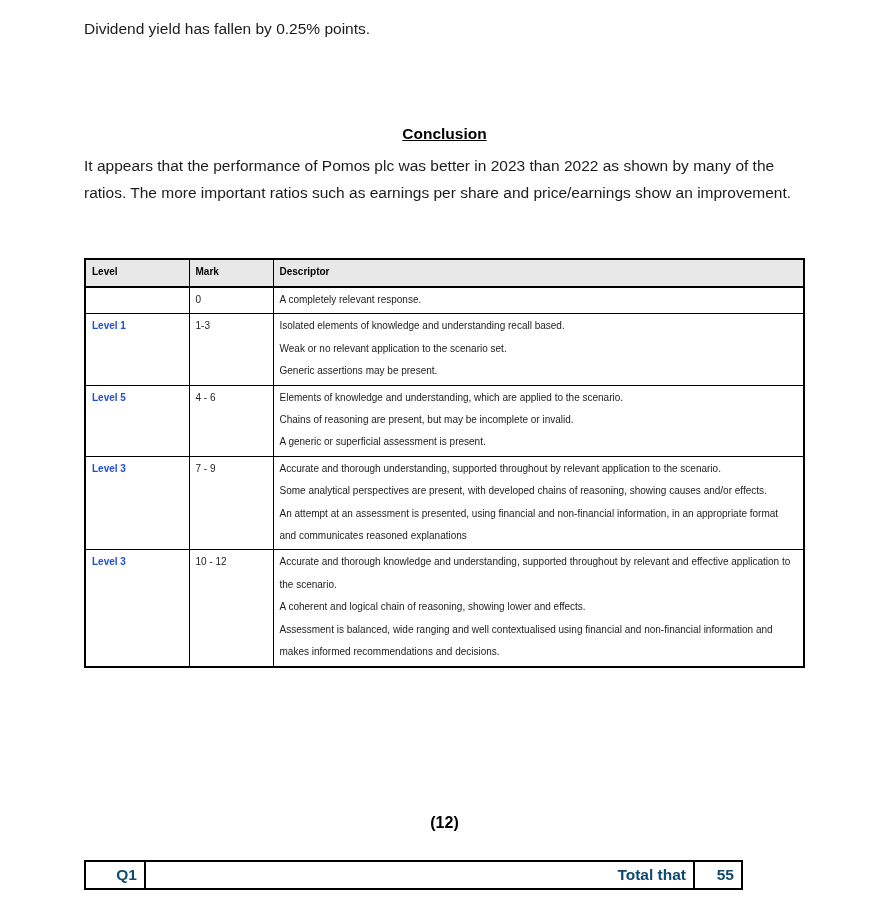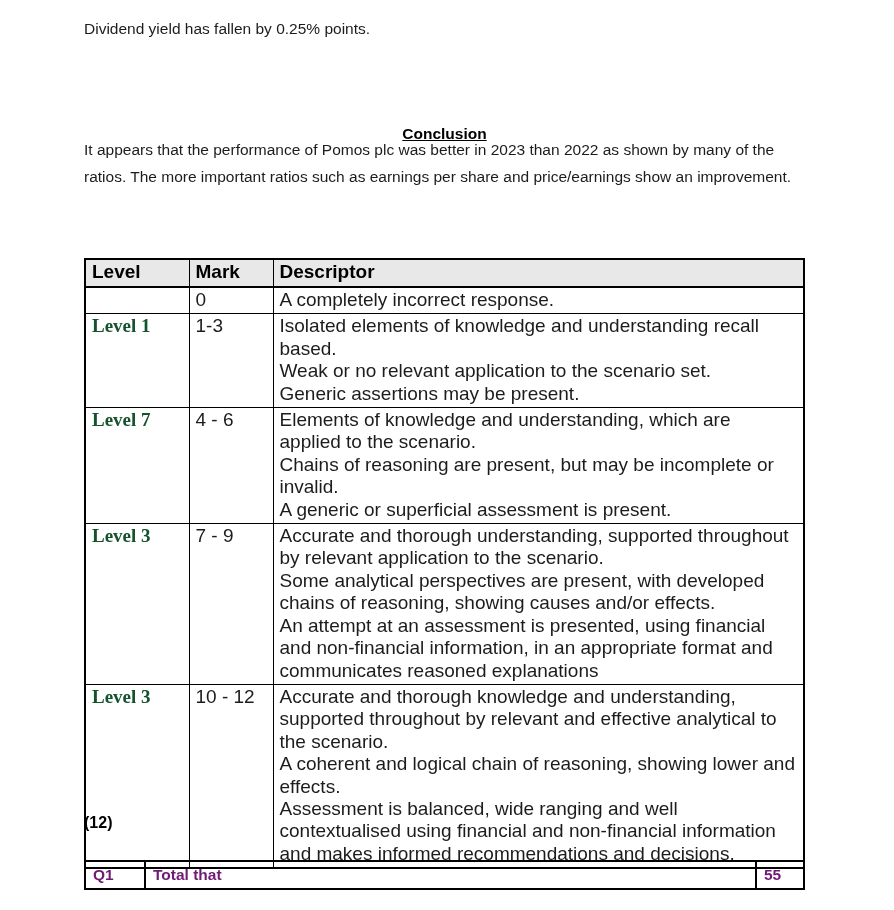--- a/index.html
+++ b/index.html
@@ -19,50 +19,51 @@
   .content-block{position:absolute;left:84px;width:721px;}
   .body-text{
     font-size:15.5px;line-height:27px;margin:0;
     white-space:pre-wrap;
   }
   .intro{top:15px;}
   .conclusion-heading{
     top:125px;font-size:15.5px;font-weight:bold;color:#000;
     text-decoration:underline;margin:0;text-align:center;
   }
-  .conclusion-body{top:136px;}
+  .conclusion-body{top:152px;}
   table{border-collapse:collapse;table-layout:fixed;}
   .mark-scheme{
     top:258px;width:721px;
-    font-size:19px;line-height:22.4px;
+    font-size:10px;line-height:22.4px;
     border:2px solid var(--border,#000);
   }
   .mark-scheme th,.mark-scheme td{
     border:1px solid var(--border,#000);
     vertical-align:top;text-align:left;
     padding:1px 6px 2px 6px;
   }
   .mark-scheme th{
     background:var(--header_bg,#e8e8e8);
     font-weight:bold;color:#000;
     height:23px;vertical-align:middle;
     border-bottom:2px solid var(--border,#000);
   }
   .col-level{width:104px;}
   .col-mark{width:84px;}
-  .level-cell{font-weight:bold;color:#14532d;font-family:Liberation Serif, serif;}
+  .level-cell{font-weight:bold;color:#1d4ed8;}
   .desc-line{margin:0;}
   .q-marks{
-    top:814px;text-align:left;
+    top:814px;text-align:center;
     font-size:16px;font-weight:bold;color:#000;
   }
   .total-table{
-    top:860px;width:721px;
-    font-size:15.5px;font-weight:bold;color:#701a75;
+    top:860px;width:659px;
+    font-size:15.5px;font-weight:bold;color:#0c4a6e;
     border:2px solid var(--border,#000);
+    text-align:right;
   }
   .total-table td{
     border:2px solid var(--border,#000);
     padding:2px 7px;height:22px;vertical-align:middle;
   }
   .tt-q{width:60px;}
   .tt-marks{width:48px;}
 </style>
 </head>
 <body>
@@ -89,55 +90,55 @@
         <th>Level</th>
         <th>Mark</th>
         <th>Descriptor</th>
       </tr>
     </thead>
     <tbody>
       <tr>
         <td class="level-cell"></td>
         <td>0</td>
         <td>
-          <p class="desc-line">A completely incorrect response.</p>
+          <p class="desc-line">A completely relevant response.</p>
         </td>
       </tr>
       <tr>
         <td class="level-cell">Level 1</td>
         <td>1-3</td>
         <td>
           <p class="desc-line">Isolated elements of knowledge and understanding recall based.</p>
           <p class="desc-line">Weak or no relevant application to the scenario set.</p>
           <p class="desc-line">Generic assertions may be present.</p>
         </td>
       </tr>
       <tr>
-        <td class="level-cell">Level 7</td>
+        <td class="level-cell">Level 5</td>
         <td>4 - 6</td>
         <td>
           <p class="desc-line">Elements of knowledge and understanding, which are applied to the scenario.</p>
           <p class="desc-line">Chains of reasoning are present, but may be incomplete or invalid.</p>
           <p class="desc-line">A generic or superficial assessment is present.</p>
         </td>
       </tr>
       <tr>
         <td class="level-cell">Level 3</td>
         <td>7 - 9</td>
         <td>
           <p class="desc-line">Accurate and thorough understanding, supported throughout by relevant application to the scenario.</p>
           <p class="desc-line">Some analytical perspectives are present, with developed chains of reasoning, showing causes and/or effects.</p>
           <p class="desc-line">An attempt at an assessment is presented, using financial and non-financial information, in an appropriate format and communicates reasoned explanations</p>
         </td>
       </tr>
       <tr>
         <td class="level-cell">Level 3</td>
         <td>10 - 12</td>
         <td>
-          <p class="desc-line">Accurate and thorough knowledge and understanding, supported throughout by relevant and effective analytical to the scenario.</p>
+          <p class="desc-line">Accurate and thorough knowledge and understanding, supported throughout by relevant and effective application to the scenario.</p>
           <p class="desc-line">A coherent and logical chain of reasoning, showing lower and effects.</p>
           <p class="desc-line">Assessment is balanced, wide ranging and well contextualised using financial and non-financial information and makes informed recommendations and decisions.</p>
         </td>
       </tr>
     </tbody>
   </table>
 
   <div class="content-block q-marks">(12)</div>
 
   <table class="content-block total-table">

